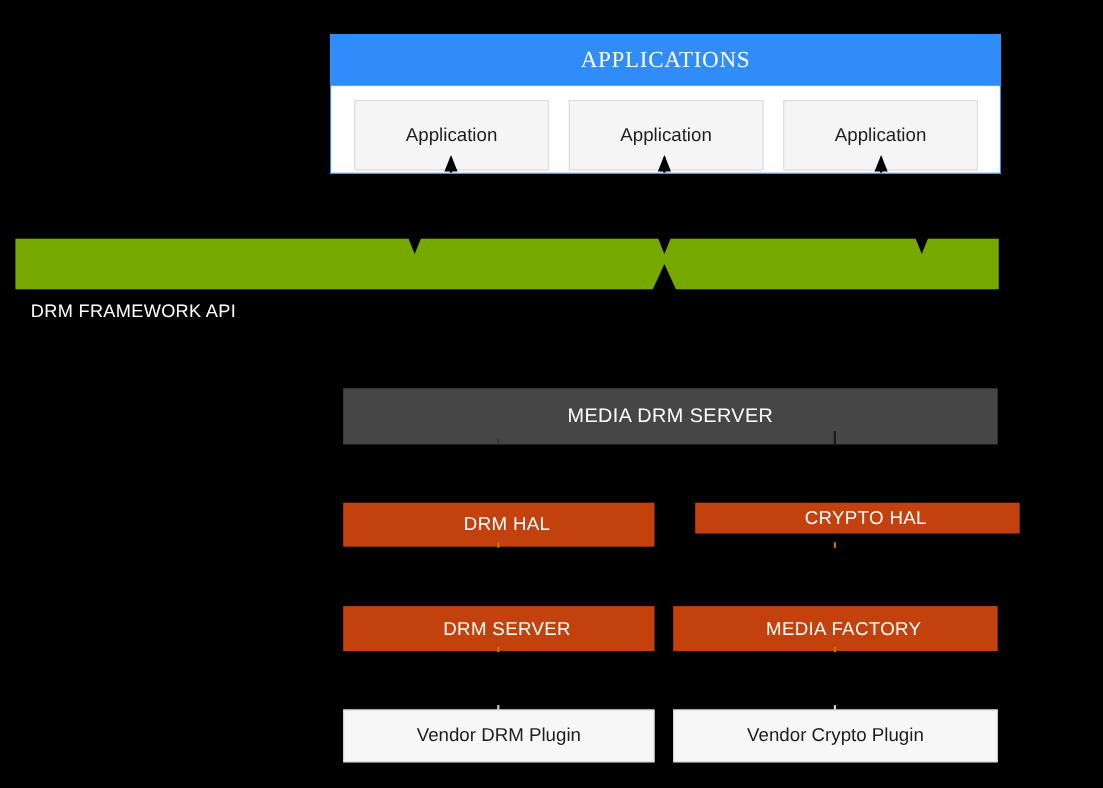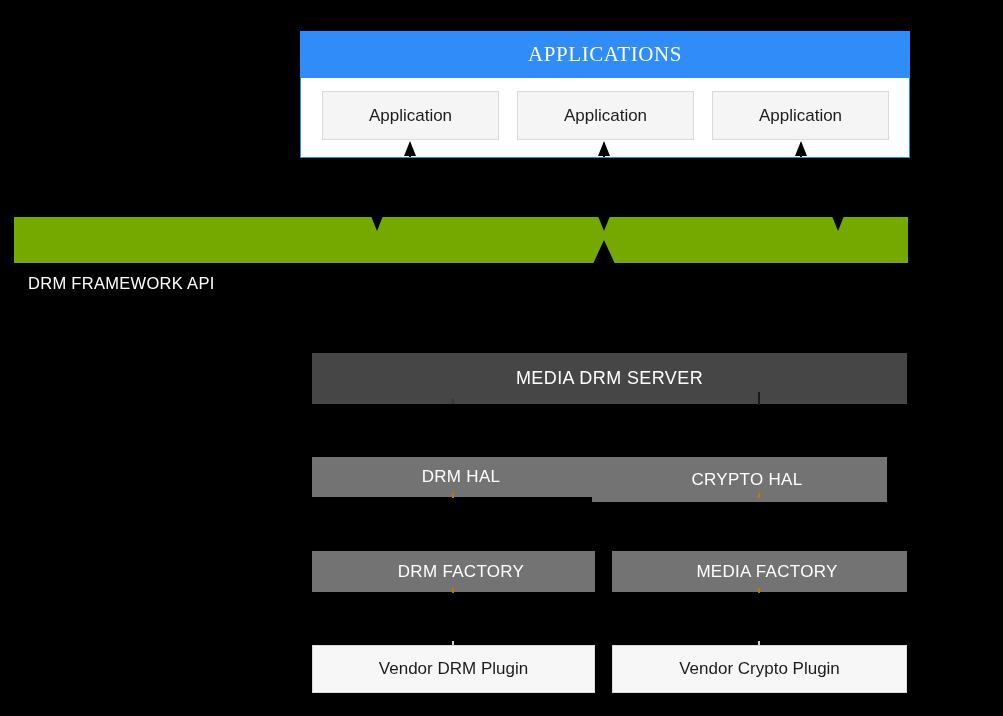--- a/index.html
+++ b/index.html
@@ -15,21 +15,21 @@
     position:absolute;left:300px;top:31px;width:610px;height:127px;
     background:#ffffff;border:1px solid #2f8cf9;box-sizing:border-box;
   }
   .apps-header{
     position:absolute;left:300px;top:31px;width:610px;height:47px;
     background:#2f8cf9;color:#ffffff;
     display:flex;align-items:center;justify-content:center;
     font-size:21px;letter-spacing:.6px;font-weight:400;font-family:Liberation Serif, serif;
   }
   .app-box{
-    position:absolute;top:91px;height:49px;
+    position:absolute;top:91px;height:64px;
     background:#f5f5f5;border:1px solid #d8dbd8;box-sizing:border-box;
     display:flex;align-items:center;justify-content:center;
     color:#1c1c1c;font-size:17px;font-weight:400;
   }
   .app-1{left:322px;width:177px;}
   .app-2{left:517px;width:177px;}
   .app-3{left:712px;width:177px;}
 
   
   .framework-bar{
@@ -45,24 +45,24 @@
   .box{
     position:absolute;box-sizing:border-box;
     display:flex;align-items:center;justify-content:center;
     text-align:center;
   }
   .server-box{
     left:312px;top:353px;width:595px;height:51px;
     background:#464646;color:#ffffff;font-size:18px;letter-spacing:.4px;
   }
   .hal-box, .factory-box{
-    background:#737373;color:#ffffff;font-size:17px;letter-spacing:.3px;padding-left:15px;
+    background:#c2410c;color:#ffffff;font-size:17px;letter-spacing:.3px;padding-left:15px;
   }
   .drm-hal{left:312px;top:457px;width:283px;height:40px;}
-  .crypto-hal{left:592px;top:457px;width:295px;height:45px;}
+  .crypto-hal{left:632px;top:457px;width:295px;height:28px;}
   .drm-factory{left:312px;top:551px;width:283px;height:41px;}
   .crypto-factory{left:612px;top:551px;width:295px;height:41px;}
   .plugin-box{
     background:#f7f7f7;border:1px solid #d8dbd8;color:#1c1c1c;font-size:17px;
   }
   .drm-plugin{left:312px;top:645px;width:283px;height:48px;}
   .crypto-plugin{left:612px;top:645px;width:295px;height:48px;}
 
   
   .arrow{position:absolute;width:0;height:0;}
@@ -121,21 +121,21 @@
 
   <div class="tick-light" style="left:452px;top:399px;height:5px;"></div>
   <div class="tick" style="left:758px;top:392px;height:13px;"></div>
 
   <div class="box hal-box drm-hal">DRM HAL</div>
   <div class="box hal-box crypto-hal">CRYPTO HAL</div>
 
   <div class="tick-orange" style="left:452px;top:493px;height:5px;"></div>
   <div class="tick-orange" style="left:758px;top:493px;height:5px;"></div>
 
-  <div class="box factory-box drm-factory">DRM FACTORY</div>
+  <div class="box factory-box drm-factory">DRM SERVER</div>
   <div class="box factory-box crypto-factory">MEDIA FACTORY</div>
 
   <div class="tick-orange" style="left:452px;top:588px;height:5px;"></div>
   <div class="tick-orange" style="left:758px;top:588px;height:5px;"></div>
 
   <div class="box plugin-box crypto-plugin">Vendor Crypto Plugin</div>
   <div class="box plugin-box drm-plugin">Vendor DRM Plugin</div>
 
   <div class="tick-light" style="left:452px;top:641px;height:5px;background:#d0d0d0;"></div>
   <div class="tick-light" style="left:758px;top:641px;height:5px;background:#d0d0d0;"></div>

